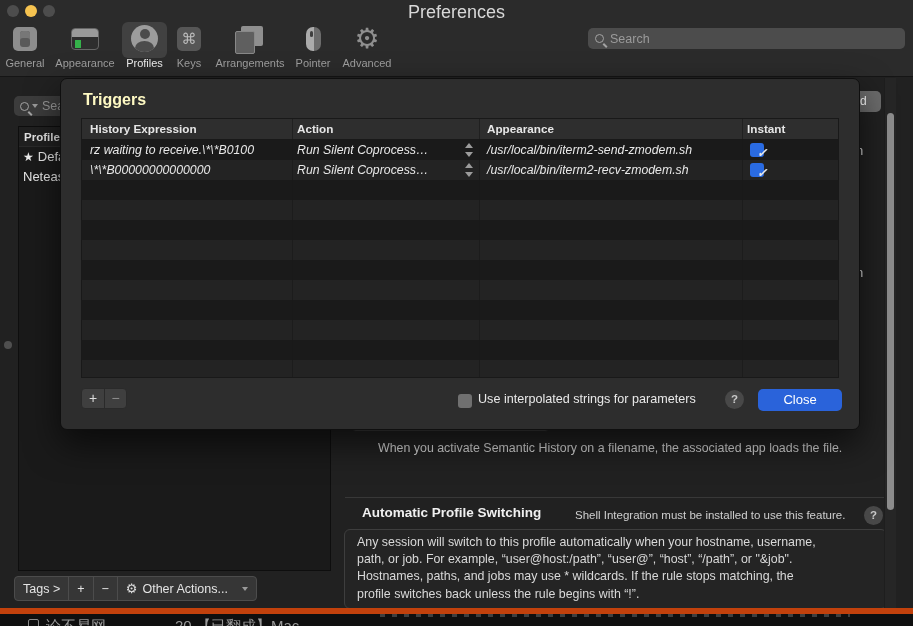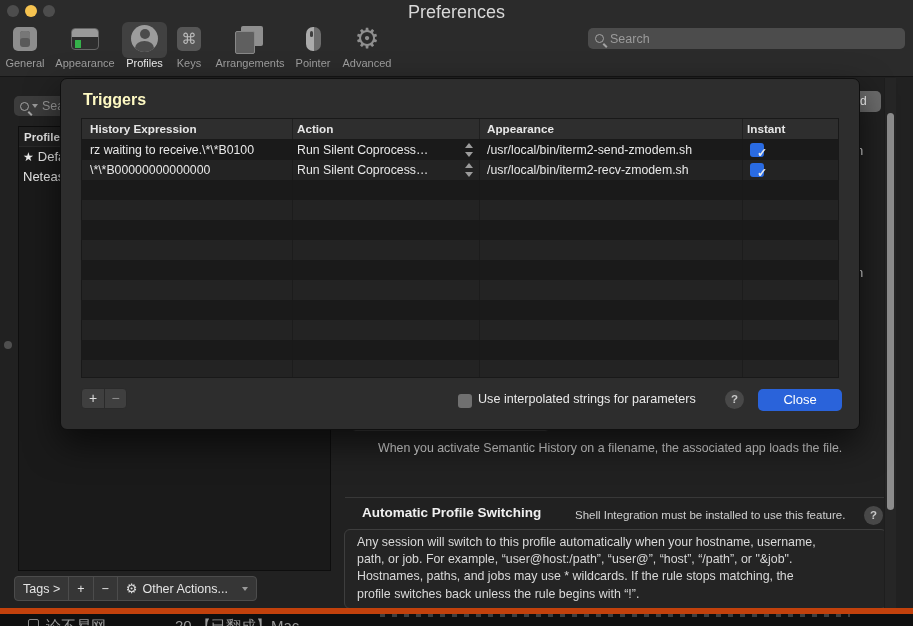--- a/index.html
+++ b/index.html
@@ -79,21 +79,21 @@
 
   
   .dialog { left:60px; top:78px; width:800px; height:352px; background:#2d2d2d; border:1px solid #0f0f0f; border-radius:7px; box-shadow:0 14px 34px rgba(0,0,0,.6); }
   .dlg-title { left:22px; top:12px; font-size:16px; font-weight:bold; color:#fef9c3; }
   .trg-table { left:20px; top:39px; width:758px; height:260px; border:1px solid #191919; background:#1a1a1a; overflow:hidden; }
   .trg-head { left:0; top:0; width:100%; height:21px; background:#2e2e2e; border-bottom:1px solid #191919; }
   .trg-head span { position:absolute; top:3px; font-size:11.7px; font-weight:bold; color:#e6e6e6; }
   .h-regex { left:8px; } .h-action { left:215px; } .h-params { left:405px; } .h-instant { left:665px; }
   .colsep { top:0; width:1px; height:260px; background:#191919; opacity:.65; }
   .cs1 { left:210px; } .cs2 { left:397px; } .cs3 { left:660px; }
-  .trg-row { left:0; width:100%; height:20px; }
+  .trg-row { left:0; width:100%; height:20px;font-style:italic; }
   .trg-row.r0 { top:21px; background:#1a1a1a; }
   .trg-row.r1 { top:41px; background:#232323; }
   .trg-row span { position:absolute; top:2.5px; font-size:12.3px; color:#e8e8e8; white-space:nowrap; }
   .c-regex { left:8px; } .c-action { left:215px; } .c-params { left:405px; }
   .stepper { position:absolute; left:382px; top:3px; width:10px; height:14px; }
   .stepper i { position:absolute; left:1px; width:0; height:0; border-left:4px solid transparent; border-right:4px solid transparent; }
   .stepper i.up { top:0; border-bottom:5px solid #9c9c9c; }
   .stepper i.dn { bottom:0; border-top:5px solid #9c9c9c; }
   .cb { width:14px; height:14px; border-radius:3px; }
   .cb.on { background:#2a6be2; color:#fff; font-size:10.5px; font-weight:bold; text-align:center; line-height:14px; }

